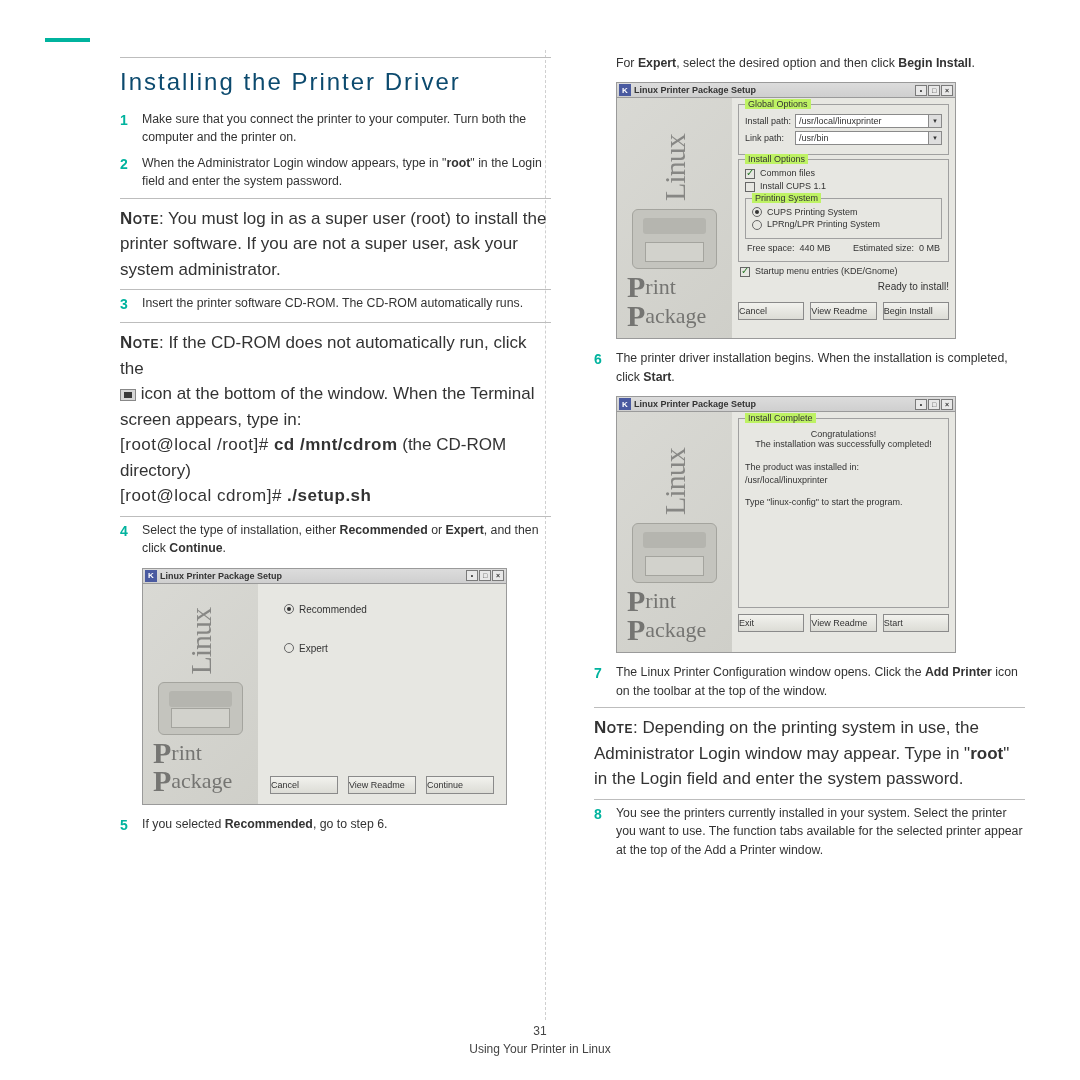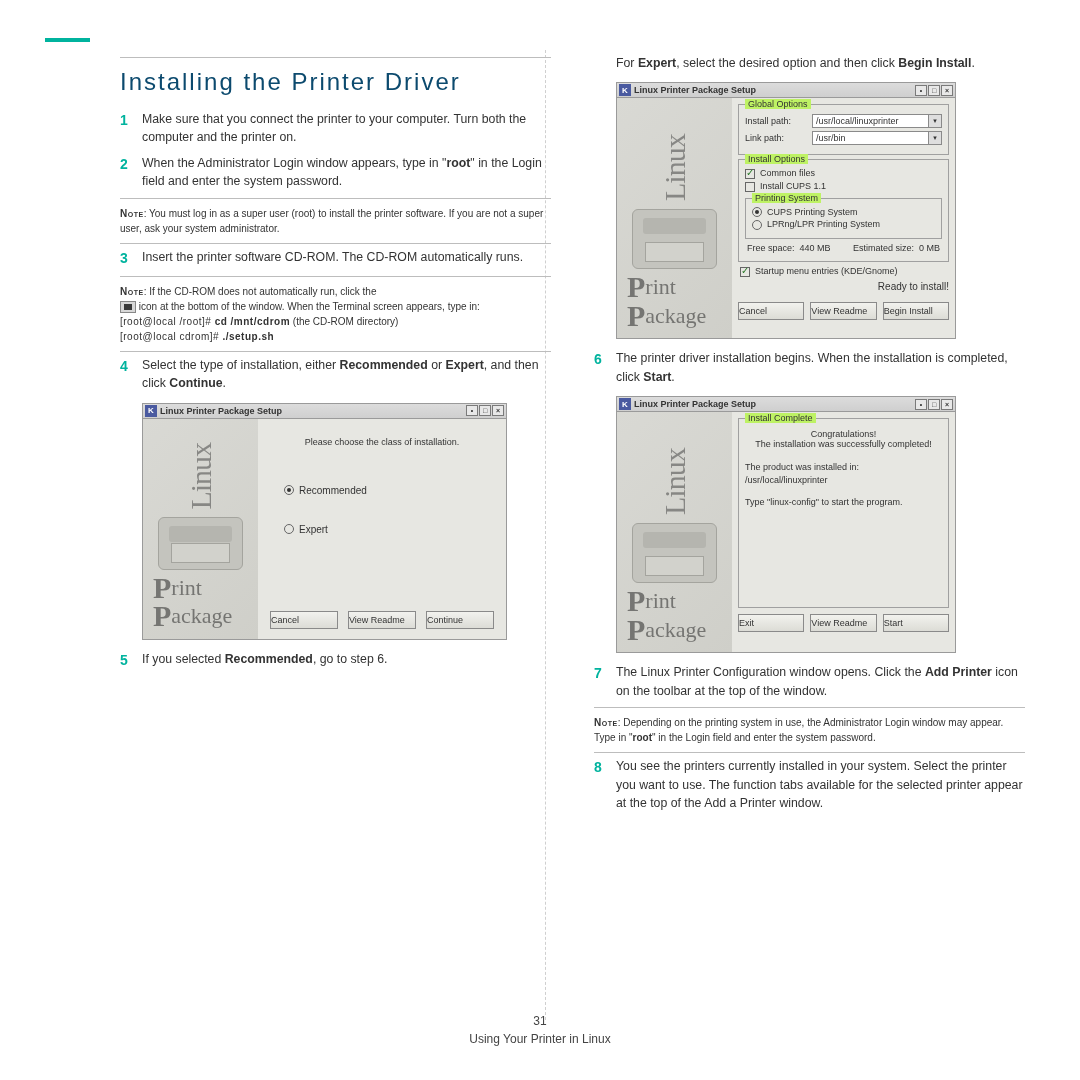--- a/index.html
+++ b/index.html
@@ -67,21 +67,21 @@
   ol.steps > li .num {
     color: #00b39e;
     font-weight: bold;
     font-size: 14px;
     width: 22px;
     flex-shrink: 0;
   }
   ol.steps > li .body { flex: 1; }
   .b { font-weight: bold; }
   .note-block {
-    font-size: 10px;
+    font-size: 17px;
     line-height: 1.5;
     margin: 4px 0;
     border-top: 1px solid #bdbdbd;
     border-bottom: 1px solid #bdbdbd;
     padding: 7px 0;
   }
   .note-label { font-variant: small-caps; letter-spacing: 0.5px; }
   .term-icon {
     display: inline-block;
     width: 16px; height: 12px;
@@ -90,21 +90,21 @@
     vertical-align: middle;
     position: relative;
   }
   .term-icon::after{
     content:""; position:absolute; inset:2px 3px 2px 3px; background:#3a3a3a;
   }
   .mono-ish { letter-spacing: 0.5px; }
   .indent22 { padding-left: 22px; }
   .footer {
     position: absolute;
-    bottom: 32px;
+    bottom: 22px;
     left: 0; right: 0;
     text-align: center;
     font-size: 12px;
     color: #444;
     line-height: 1.5;
   }
   
   .shot {
     margin: 10px 0;
     border: 1px solid #9a9a9a;
@@ -179,21 +179,21 @@
     border: 1px solid #a0a0a0;
     padding: 6px;
     margin-bottom: 4px;
     position: relative;
   }
   .fieldset > .legend {
     position: absolute; top: -6px; left: 6px;
     background: #bef264; padding: 0 3px; font-size: 9px;
   }
   .row-f { display: flex; align-items: center; margin: 3px 0; }
-  .row-f label { width: 67px; font-size: 9px; text-align: left; }
+  .row-f label { width: 50px; font-size: 9px; text-align: left; }
   .row-f .field {
     flex: 1; border: 1px solid #8a8a8a; background: #fff;
     height: 14px; font-size: 9px; padding: 0 3px; line-height: 14px;
     display: flex; align-items: center;
   }
   .dropbtn { width: 14px; height: 14px; border: 1px solid #8a8a8a; background: #dedede; display: inline-flex; align-items: center; justify-content: center; font-size: 7px; margin-left: -1px; }
   .chk, .radio { width: 10px; height: 10px; border: 1px solid #666; display: inline-block; margin-right: 5px; vertical-align: middle; position: relative; }
   .radio { border-radius: 50%; }
   .radio.on::after { content:""; position:absolute; inset:2px; background:#333; border-radius:50%; }
   .chk.on::after { content:"✓"; position:absolute; top:-3px; left:0; font-size:10px; color:#2a7a2a; }
@@ -285,21 +285,20 @@
         <div class="shot-body" style="height:220px;">
           <div class="shot-side">
             <div class="linux-vert">Linux</div>
             <div class="printer-img"></div>
             <div class="pkg-text">
               <span class="bigp">P</span><span>rint</span><br>
               <span class="bigp">P</span><span>ackage</span>
             </div>
           </div>
           <div class="shot-right">
-            <div class="choose-text">Please choose the class of installation.</div>
             <div class="opt">
                 <span class="radio on"></span>
                 <span>Recommended</span>
               </div>
             <div class="opt">
                 <span class="radio"></span>
                 <span>Expert</span>
               </div>
             <div class="btn-row">
               <span class="sbtn">Cancel</span>

